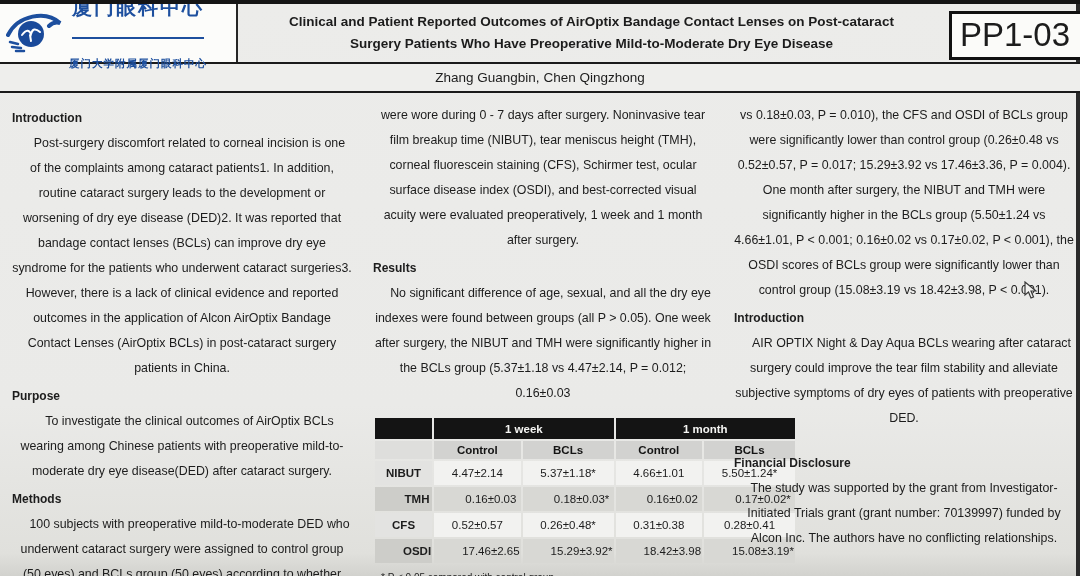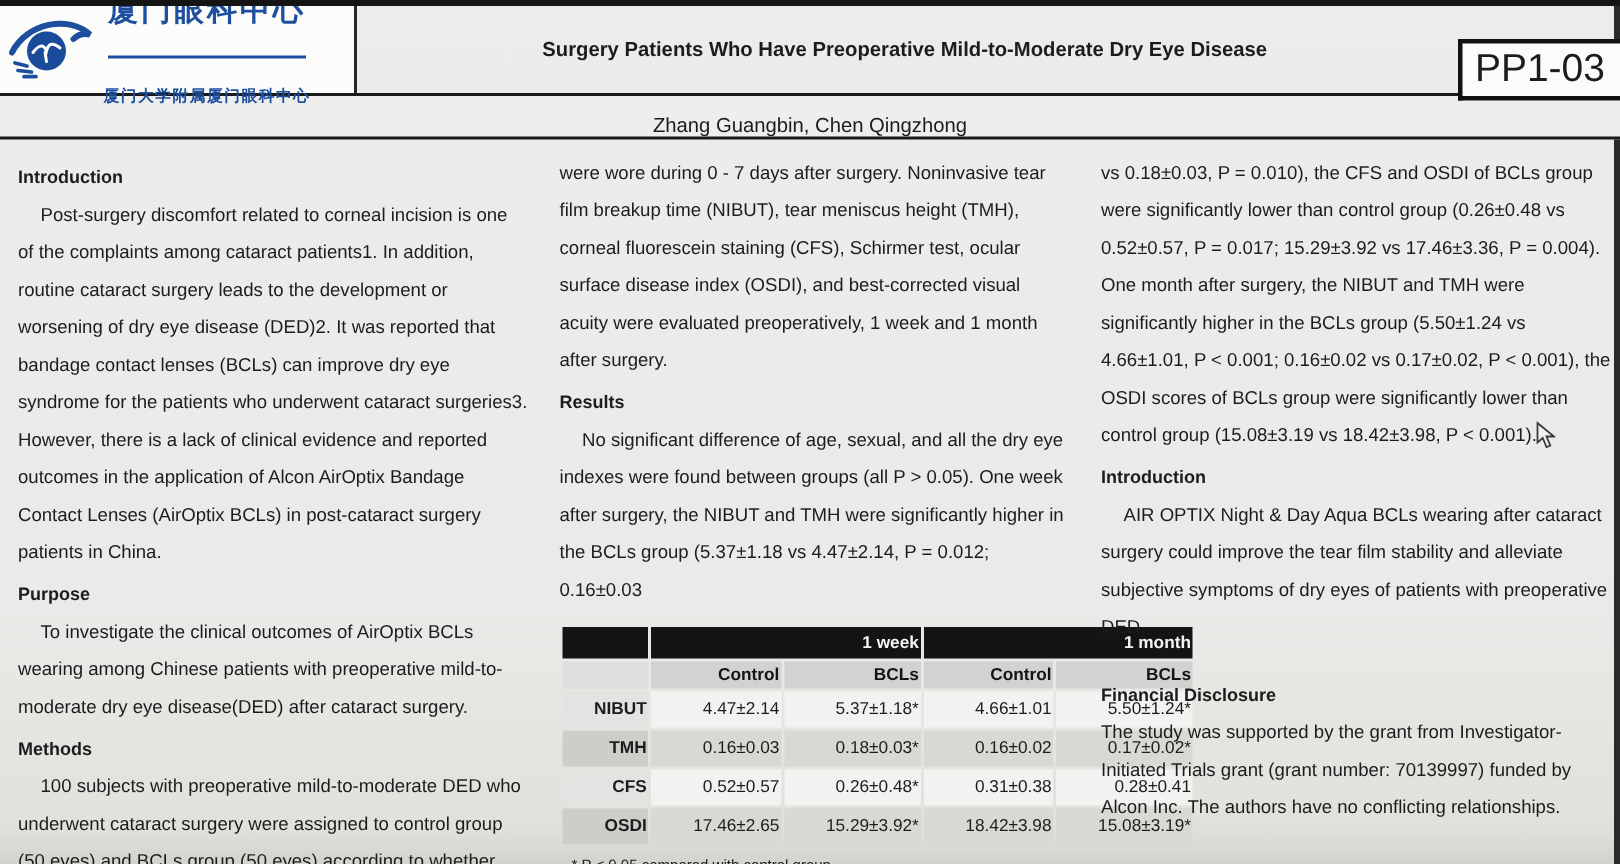--- a/index.html
+++ b/index.html
@@ -25,39 +25,39 @@
   .logo-cn-main{
     color:#1d4f9e;font-size:20px;font-weight:bold;letter-spacing:2px;
     border-bottom:2px solid #1d4f9e;padding-bottom:18px;line-height:1.15;white-space:nowrap;
   }
   .logo-cn-sub{color:#1d4f9e;font-size:10.5px;font-weight:bold;letter-spacing:1px;margin-top:18px;white-space:nowrap;}
   .title-box{
     flex:1;display:flex;flex-direction:column;justify-content:center;align-items:center;
     font-weight:bold;font-size:13.5px;line-height:1.65;text-align:center;padding:0 6px;
   }
   .badge-box{
-    align-self:flex-start;margin:22px 0 0 4px;margin-right:0;
+    align-self:flex-start;margin:7px 0 0 4px;margin-right:0;
     border:3px solid #111;border-right:none;background:#fbfbf9;
-    font-size:26px;line-height:1.15;padding:2px 10px 3px 8px;white-space:nowrap;
+    font-size:33px;line-height:1.15;padding:2px 10px 3px 8px;white-space:nowrap;
   }
   
   .author-bar{
     height:27px;border-bottom:2px solid #1a1a1a;background:#eeeeec;
-    display:flex;align-items:flex-end;justify-content:center;font-size:13.5px;
+    display:flex;align-items:center;justify-content:center;font-size:13.5px;
   }
   
   .body-area{display:flex;gap:21px;padding:10px 6px 0 12px;}
   .col{width:340px;min-width:340px;}
   .col h3{margin:7px 0 4px;font-size:12px;line-height:1.4;}
-  .col p{margin:0;font-size:12.4px;line-height:2.02;text-indent:15px;}
+  .col p{margin:0;font-size:12.4px;line-height:2.02;text-indent:15px;text-align:center;}
   .col p.cont{text-indent:0;}
   .col h3.spaced{margin-top:24px;}
   
   table.results{border-collapse:separate;border-spacing:2px;margin-top:10px;width:336px;font-size:11.5px;}
-  table.results th,table.results td{text-align:right;padding:0 1px;}
+  table.results th,table.results td{text-align:center;padding:0 1px;}
   th.grp{background:#141414;color:#f4f4f2;font-weight:bold;height:21px;}
   th.corner{background:#141414;height:21px;}
   th.sub{background:#d2d2d0;color:#141414;font-weight:bold;height:18px;}
   th.subcorner{background:#dededc;}
   td{height:24px;}
   tr.r-odd td{background:#f2f2f0;}
   tr.r-odd td.lbl{background:#e3e3e1;}
   tr.r-even td{background:#d8d8d4;padding-left:28px;}
   tr.r-even td.lbl{background:#cdcdc9;}
   td.lbl{font-weight:bold;}
@@ -79,20 +79,21 @@
           <path d="M16 27 q 6 -8 9 -1 q 2 -8 9 -2 M24 27 l 1 6" fill="none" stroke="#ffffff" stroke-width="2" stroke-linecap="round"></path>
           <path d="M4 34 l 8 2 M6 39 l 9 1 M10 43 l 8 0" stroke="#1d4f9e" stroke-width="2.5" stroke-linecap="round"></path>
         </svg>
       </span>
       <span class="logo-text">
         <span class="logo-cn-main">厦门眼科中心</span>
         <span class="logo-cn-sub">厦门大学附属厦门眼科中心</span>
       </span>
     </div>
     <div class="title-box">
+      <div>Clinical and Patient Reported Outcomes of AirOptix Bandage Contact Lenses on Post-cataract</div>
       <div>Surgery Patients Who Have Preoperative Mild-to-Moderate Dry Eye Disease</div>
     </div>
     <div class="badge-box">PP1-03</div>
   </div>
 
   <div class="author-bar">
     <span>Zhang Guangbin, Chen Qingzhong</span>
   </div>
 
   <div class="body-area">

